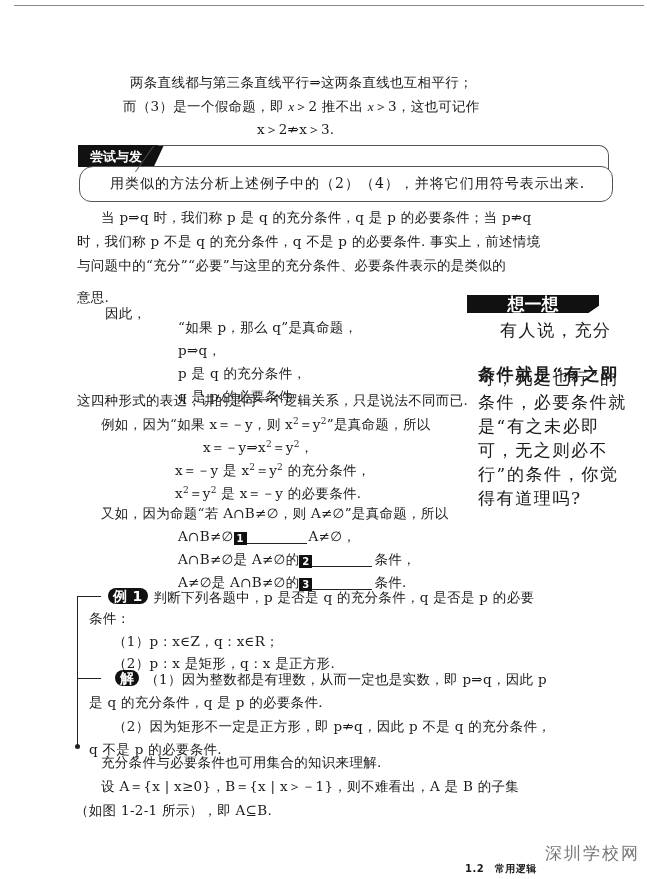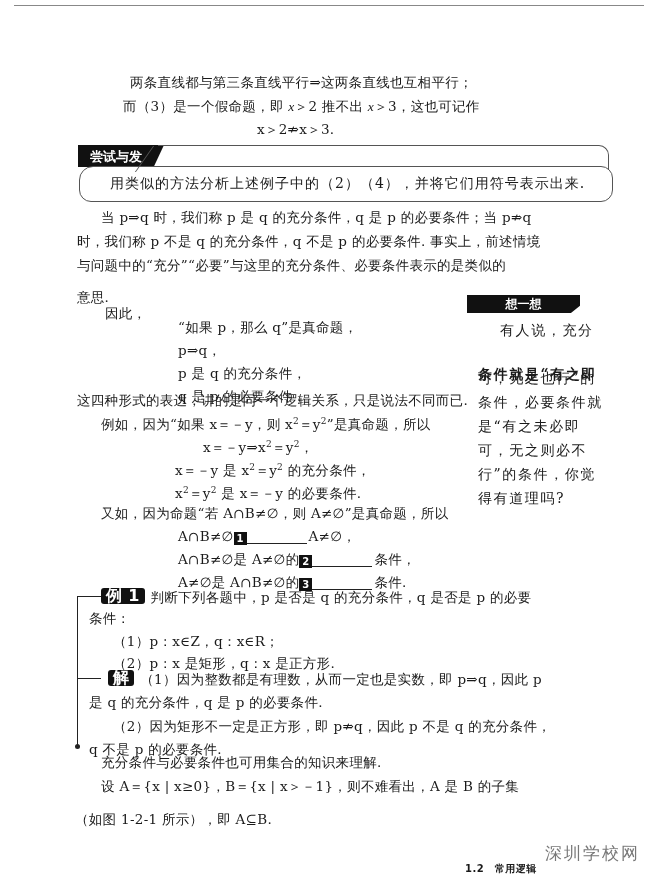--- a/index.html
+++ b/index.html
@@ -12,31 +12,31 @@
     
     .try-head { position:absolute; left:78px; top:145px; width:58px; height:22px; background:#111;
       color:#fff; font-family:"DejaVu Sans",sans-serif; font-weight:bold; font-size:13px;
       padding:2px 12px 0 12px; line-height:20px; clip-path:polygon(0 0,100% 0,88% 100%,0 100%); width:86px; box-sizing:border-box; }
     .try-slant { position:absolute; left:158px; top:145px; width:450px; height:24px;
       border-top:1px solid #555; border-right:1px solid #555; border-radius:0 10px 0 0; }
     .try-slant:before { content:""; position:absolute; left:-14px; top:0; width:1px; height:26px; background:#555; transform:skewX(-35deg); }
     .try-box { position:absolute; left:79px; top:166px; width:532px; height:34px; border:1px solid #555; border-radius:12px; border-top-left-radius:14px; }
     .try-text { position:absolute; left:110px; top:172px; font-size:14px; letter-spacing:1px; line-height:22px; white-space:nowrap; font-family:"DejaVu Serif",serif; }
     
-    .think-head { position:absolute; left:467px; top:295px; width:113px; height:18px; background:#111; color:#fff;
-      font-family:"DejaVu Sans",sans-serif; font-weight:bold; font-size:12px; text-align:center; line-height:18px;
+    .think-head { position:absolute; left:467px; top:295px; width:132px; height:18px; background:#111; color:#fff;
+      font-family:"DejaVu Sans",sans-serif; font-weight:bold; font-size:17px; text-align:center; line-height:18px;
       clip-path:polygon(0 0,100% 0,100% 60%,92% 100%,0 100%); }
-    .think-line { position:absolute; left:478px; font-size:14px; line-height:24px; letter-spacing:1.6px; white-space:nowrap; }
+    .think-line { position:absolute; left:478px; font-size:17px; line-height:24px; letter-spacing:1.6px; white-space:nowrap; }
     
     .blank-num { display:inline-block; width:13px; height:13px; background:#111; color:#fff; font-size:10px; line-height:13px;
       text-align:center; font-family:"DejaVu Sans",sans-serif; font-weight:bold; vertical-align:-1px; }
     .blank-line { display:inline-block; width:60px; border-bottom:1px solid #222; height:14px; vertical-align:-3px; margin-right:2px; }
     
     .tag { display:inline-block; background:#111; color:#fff; font-family:"DejaVu Sans",sans-serif; font-weight:bold;
-      font-size:16px; line-height:16px; padding:0 5px; border-radius:3px; margin-right:6px; vertical-align:1px; }
+      font-size:14px; line-height:16px; padding:0 5px; border-radius:8px; margin-right:6px; vertical-align:1px;margin-left:7px; }
     .bracket-v { position:absolute; left:77px; top:596px; width:1px; height:150px; background:#222; }
     .bracket-h1 { position:absolute; left:77px; top:596px; width:24px; height:1px; background:#222; }
     .bracket-h2 { position:absolute; left:77px; top:678px; width:24px; height:1px; background:#222; }
     .bracket-dot { position:absolute; left:75px; top:744px; width:5px; height:5px; background:#222; border-radius:50%; }
     .footer { position:absolute; left:465px; top:862px; font-size:10px; font-family:"DejaVu Sans",sans-serif; font-weight:bold; letter-spacing:0.5px; }
     .watermark { position:absolute; left:545px; top:842px; font-size:17px; color:#777; letter-spacing:2px; font-family:"DejaVu Serif",serif; }
   </style>
 </head>
 <body>
 
@@ -93,16 +93,16 @@
 <div class="line" style="left:113px;top:631px;">（1）p：x∈Z，q：x∈R；</div>
 <div class="line" style="left:113px;top:653px;">（2）p：x 是矩形，q：x 是正方形.</div>
 
 <div class="line" style="left:108px;top:669px;"><span class="tag">解</span><span>（1）因为整数都是有理数，从而一定也是实数，即 p⇒q，因此 p</span></div>
 <div class="line" style="left:89px;top:692px;">是 q 的充分条件，q 是 p 的必要条件.</div>
 <div class="line" style="left:113px;top:716px;">（2）因为矩形不一定是正方形，即 p⇏q，因此 p 不是 q 的充分条件，</div>
 <div class="line" style="left:89px;top:739px;">q 不是 p 的必要条件.</div>
 
 <div class="line" style="left:101px;top:752px;">充分条件与必要条件也可用集合的知识来理解.</div>
 <div class="line" style="left:101px;top:776px;">设 A＝{x | x≥0}，B＝{x | x＞－1}，则不难看出，A 是 B 的子集</div>
-<div class="line" style="left:75px;top:800px;margin-top:9px;">（如图 1-2-1 所示），即 A⊆B.</div>
+<div class="line" style="left:75px;top:800px;">（如图 1-2-1 所示），即 A⊆B.</div>
 
 <div class="watermark">深圳学校网</div>
 <div class="footer">1.2　常用逻辑</div>
 
 </body></html>

